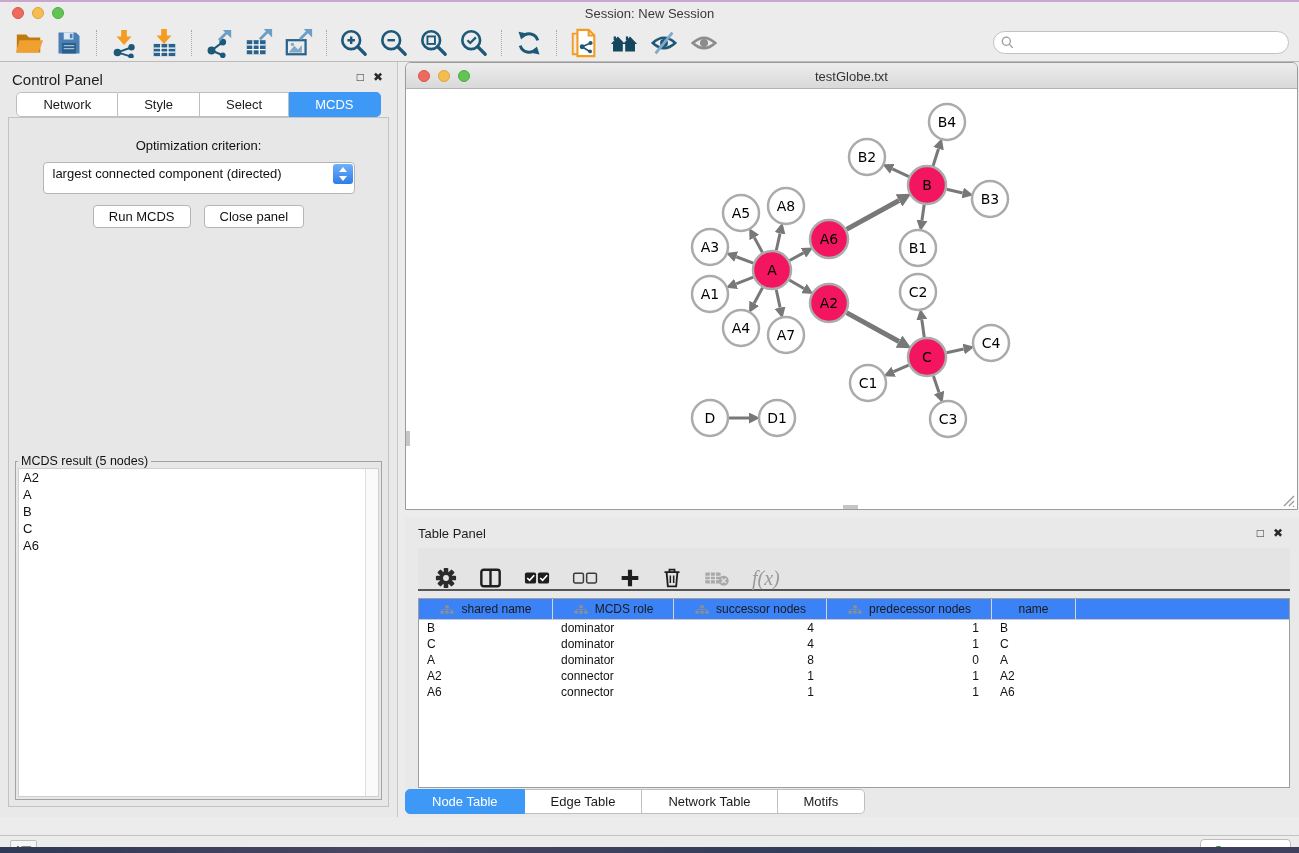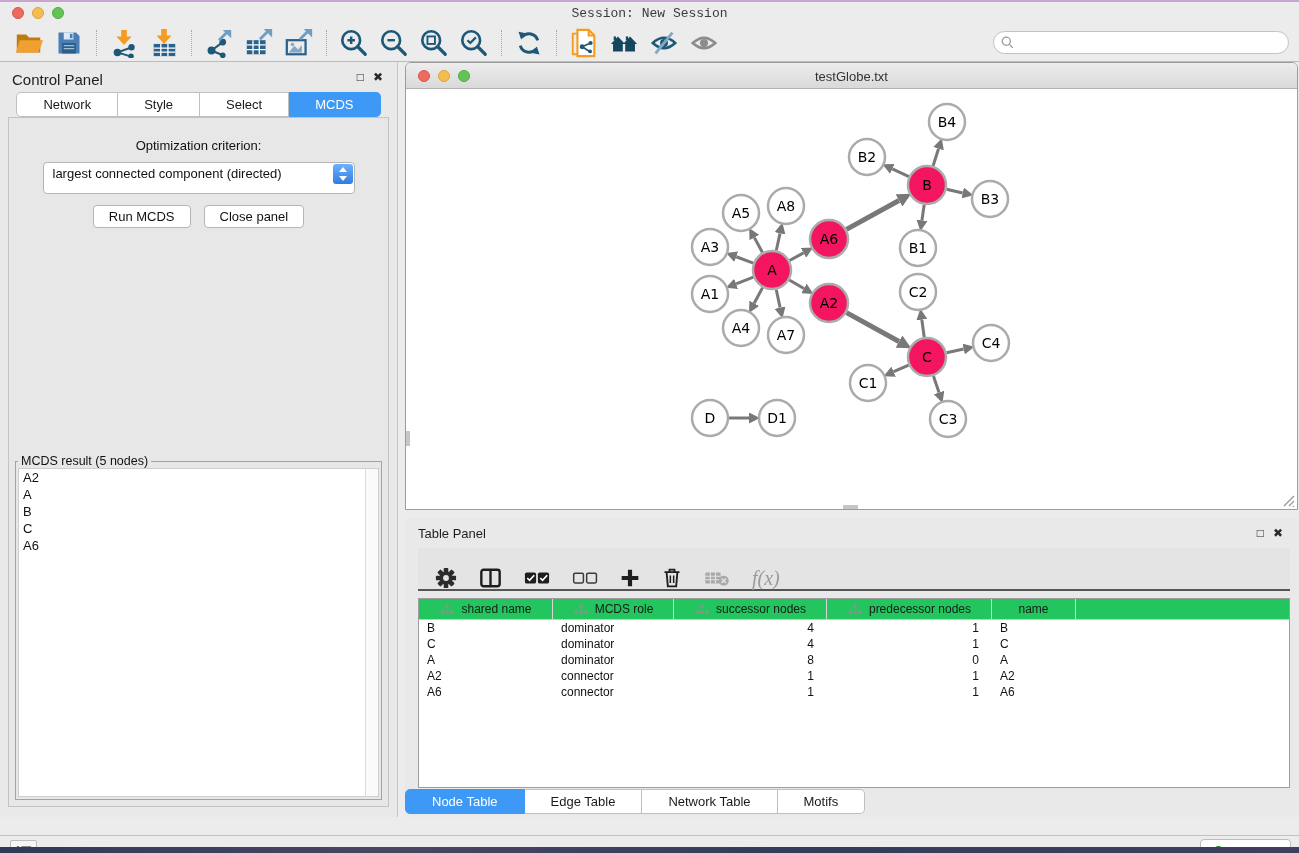--- a/index.html
+++ b/index.html
@@ -2,21 +2,21 @@
 <html><head>
 <meta charset="utf-8">
 <style>
   * { margin:0; padding:0; box-sizing:border-box; }
   html,body { width:1299px; height:853px; overflow:hidden; }
   body { font-family:"Liberation Sans", sans-serif; background:#ECECEC; position:relative; }
 
   
   .top-line { position:absolute; left:0; top:0; width:100%; height:2px; background:#C9A6CF; }
   .titlebar { position:absolute; left:0; top:2px; width:100%; height:22px; }
-  .titlebar .title { position:absolute; left:0; right:0; top:4px; text-align:center; font-size:13px; color:#3A3A3A;font-family:Liberation Mono, monospace; }
+  .titlebar .title { position:absolute; left:0; right:0; top:4px; text-align:center; font-size:13px; color:#3A3A3A; }
   .lights { position:absolute; left:12px; top:5px; display:flex; gap:8px; }
   .light { width:12px; height:12px; border-radius:50%; }
   .light.red { background:#EE6A5F; border:1px solid #D8564C; }
   .light.yellow { background:#F5BD4F; border:1px solid #DFA33B; }
   .light.green { background:#61C454; border:1px solid #4DAD41; }
 
   
   .toolbar { position:absolute; left:0; top:24px; width:100%; height:38px; display:flex; align-items:center; padding-left:12px; border-bottom:1px solid #BBBBBB; }
   .tbtn { width:34px; height:32px; display:flex; align-items:center; justify-content:center; margin-right:6px; cursor:default; }
   .tsep { width:1px; height:26px; border-left:1px dotted #A9A9A9; margin:0 10px 0 4px; }
@@ -59,21 +59,21 @@
   .edge-handle-v { position:absolute; left:0; top:342px; width:4px; height:15px; background:#C6C6C6; }
   .edge-handle-h { position:absolute; left:437px; bottom:0; width:15px; height:4px; background:#C6C6C6; }
 
   
   .table-panel { position:absolute; left:405px; top:518px; width:894px; height:299px; background:#E9E9E9; }
   .tp-title { position:absolute; left:13px; top:8px; font-size:13px; color:#1E1E1E; }
   .tp-toolbar { position:absolute; left:13px; top:30px; width:872px; height:43px; background:#E4E4E4; border-bottom:2px solid #555; display:flex; align-items:center; gap:22px; padding-left:17px; }
   .tp-toolbar .ticon { display:flex; align-items:center; justify-content:center; cursor:default;margin-top:19px; }
   .fx { font-family:"Liberation Serif", serif; font-style:italic; font-size:20px; color:#9A9A9A; }
   .tp-table { position:absolute; left:13px; top:80px; width:872px; height:190px; background:#FFF; border:1px solid #9E9E9E; }
-  .th-row { display:flex; height:21px; background:#22c55e; border-bottom:1px solid #C9C9C9; }
+  .th-row { display:flex; height:21px; background:#3b82f6; border-bottom:1px solid #C9C9C9; }
   .th { display:flex; align-items:center; justify-content:center; gap:6px; font-size:12px; color:#1A1A1A; border-right:1px solid #D6D6D6; }
   .tr { display:flex; height:16px; }
   .td { font-size:12px; color:#111; line-height:16px; white-space:nowrap; overflow:hidden; }
   .td.left { padding-left:8px; text-align:left; }
   .td.right { padding-right:13px; text-align:right; }
   .tp-tabs { position:absolute; left:0; right:0; top:271px; display:flex; justify-content:flex-start; }
 
   
   .statusbar { position:absolute; left:0; top:817px; width:100%; height:30px; background:#ECECEC; border-top:1px solid #C2C2C2;margin-top:18px; }
   .menu-btn { position:absolute; left:10px; top:4px; width:27px; height:23px; background:#F6F6F6; border:1px solid #BDBDBD; border-radius:2px; display:flex; align-items:center; justify-content:center; cursor:default; }

